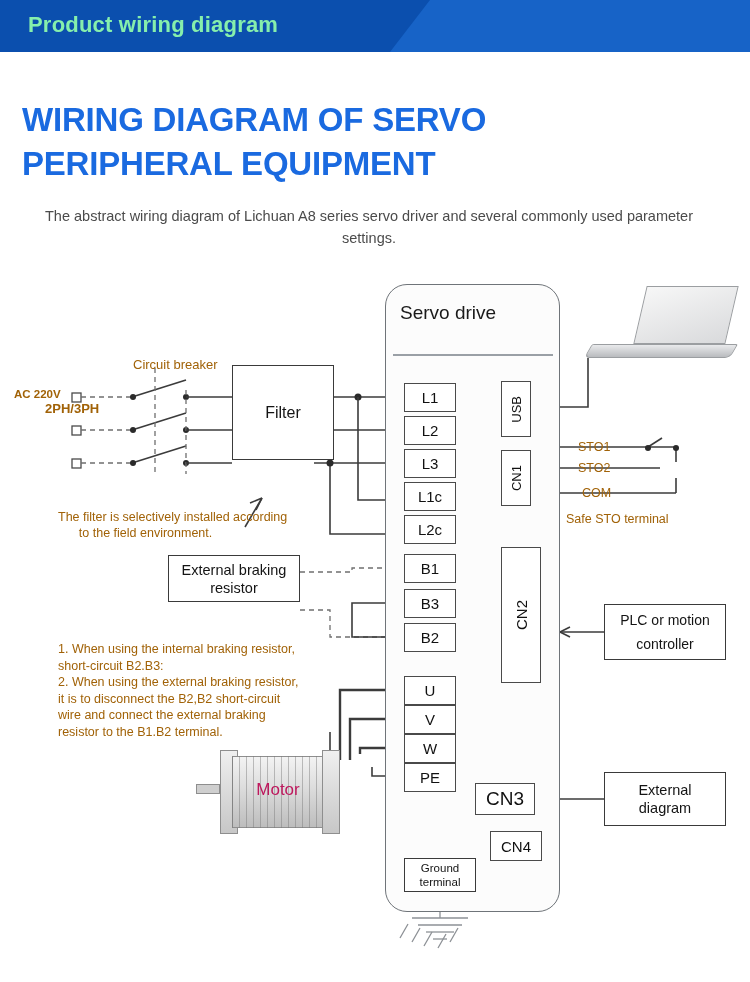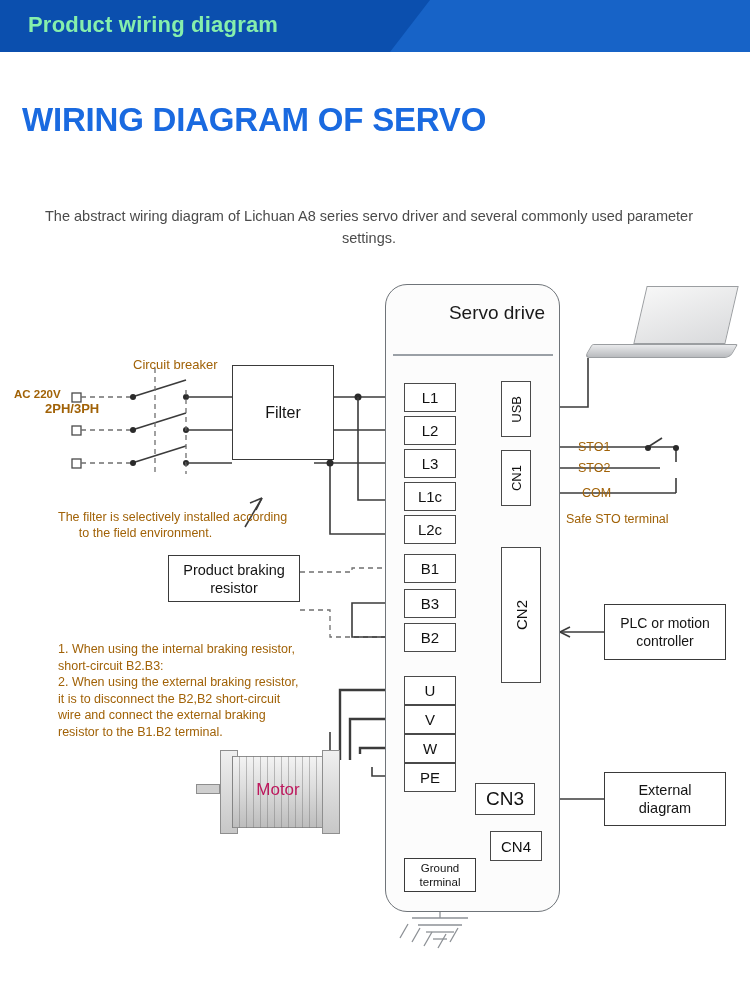--- a/index.html
+++ b/index.html
@@ -120,21 +120,21 @@
     border: 1.8px solid #6f7479;
     border-radius: 22px;
     background: #fcfcfc;
     box-sizing: border-box;
   }
   .drive-title {
     position: absolute;
     left: 400px;
     top: 40px;
     width: 145px;
-    text-align: right;
+    text-align: left;
     font-size: 19px;
     color: #1a1a1a;
   }
   .drive-divider {
     position: absolute;
     left: 393px;
     top: 92px;
     width: 160px;
     height: 1.5px;
     background: #9aa0a6;
@@ -229,20 +229,21 @@
 </head>
 <body>
 
 <div class="banner">
   <div class="banner-slant"></div>
   <div class="banner-title">Product wiring diagram</div>
 </div>
 
 <div class="main-title">
   <div>WIRING DIAGRAM OF SERVO</div>
+  <div>PERIPHERAL EQUIPMENT</div>
 </div>
 <div class="subtitle">The abstract wiring diagram of Lichuan A8 series servo driver and several commonly used parameter settings.</div>
 
 <div id="diagram">
 
   <svg class="wires" viewBox="0 0 750 720">
 
     <rect x="72" y="131" width="9" height="9" fill="#fff" stroke="#4a4a4a" stroke-width="1.3"></rect>
     <rect x="72" y="164" width="9" height="9" fill="#fff" stroke="#4a4a4a" stroke-width="1.3"></rect>
     <rect x="72" y="197" width="9" height="9" fill="#fff" stroke="#4a4a4a" stroke-width="1.3"></rect>
@@ -322,21 +323,21 @@
 
   <div class="lbl" style="left:14px; top:126px; font-size:11.5px; font-weight:bold;">AC 220V</div>
   <div class="lbl" style="left:8px; top:139px; font-size:13px; font-weight:bold;margin-left:37px;">2PH/3PH</div>
 
   <div class="lbl" style="left:133px; top:95px; font-size:13px;">Circuit breaker</div>
 
   <div class="box" style="left:232px; top:103px; width:102px; height:95px; font-size:16px;">Filter</div>
   <div class="lbl" style="left:58px; top:247px; font-size:12.5px; line-height:16px;">The filter is selectively installed according
       to the field environment.</div>
 
-  <div class="box" style="left:168px; top:293px; width:132px; height:47px; font-size:14.5px; line-height:18px; white-space:pre-line;">Product braking
+  <div class="box" style="left:168px; top:293px; width:132px; height:47px; font-size:14.5px; line-height:18px; white-space:pre-line;">External braking
 resistor</div>
   <div class="lbl" style="left:58px; top:379px; font-size:12.5px; line-height:16.5px;">1. When using the internal braking resistor,
 short-circuit B2.B3:
 2. When using the external braking resistor,
 it is to disconnect the B2,B2 short-circuit
 wire and connect the external braking
 resistor to the B1.B2 terminal.</div>
 
   <div class="term" style="left:404px; top:121px; width:52px; height:29px;">L1</div>
   <div class="term" style="left:404px; top:154px; width:52px; height:29px;">L2</div>
@@ -366,21 +367,21 @@
   <div class="term" style="left:490px; top:569px; width:52px; height:30px; font-size:15px;">CN4</div>
 
   <div class="box" style="left:404px; top:596px; width:72px; height:34px; font-size:11.5px; line-height:14px; white-space:pre-line; border-width:1.3px;">Ground
 terminal</div>
 
   <div class="lbl" style="left:578px; top:178px; font-size:12.5px;">STO1</div>
   <div class="lbl" style="left:578px; top:199px; font-size:12.5px;">STO2</div>
   <div class="lbl" style="left:582px; top:224px; font-size:12.5px;">COM</div>
   <div class="lbl" style="left:566px; top:250px; font-size:12.5px;">Safe STO terminal</div>
 
-  <div class="box" style="left:604px; top:342px; width:122px; height:56px; font-size:14px; line-height:18px; white-space:pre-line;">PLC or motion
+  <div class="box" style="left:604px; top:342px; width:122px; height:56px; font-size:14px; line-height:24px; white-space:pre-line;">PLC or motion
 controller</div>
   <div class="box" style="left:604px; top:510px; width:122px; height:54px; font-size:14.5px; line-height:18px; white-space:pre-line;">External
 diagram</div>
 
   <div class="motor-shaft"></div>
   <div class="motor-cap" style="left:220px;"></div>
   <div class="motor-body"></div>
   <div class="motor-fins"></div>
   <div class="motor-cap" style="left:322px;"></div>
   <div class="motor-label">Motor</div>

